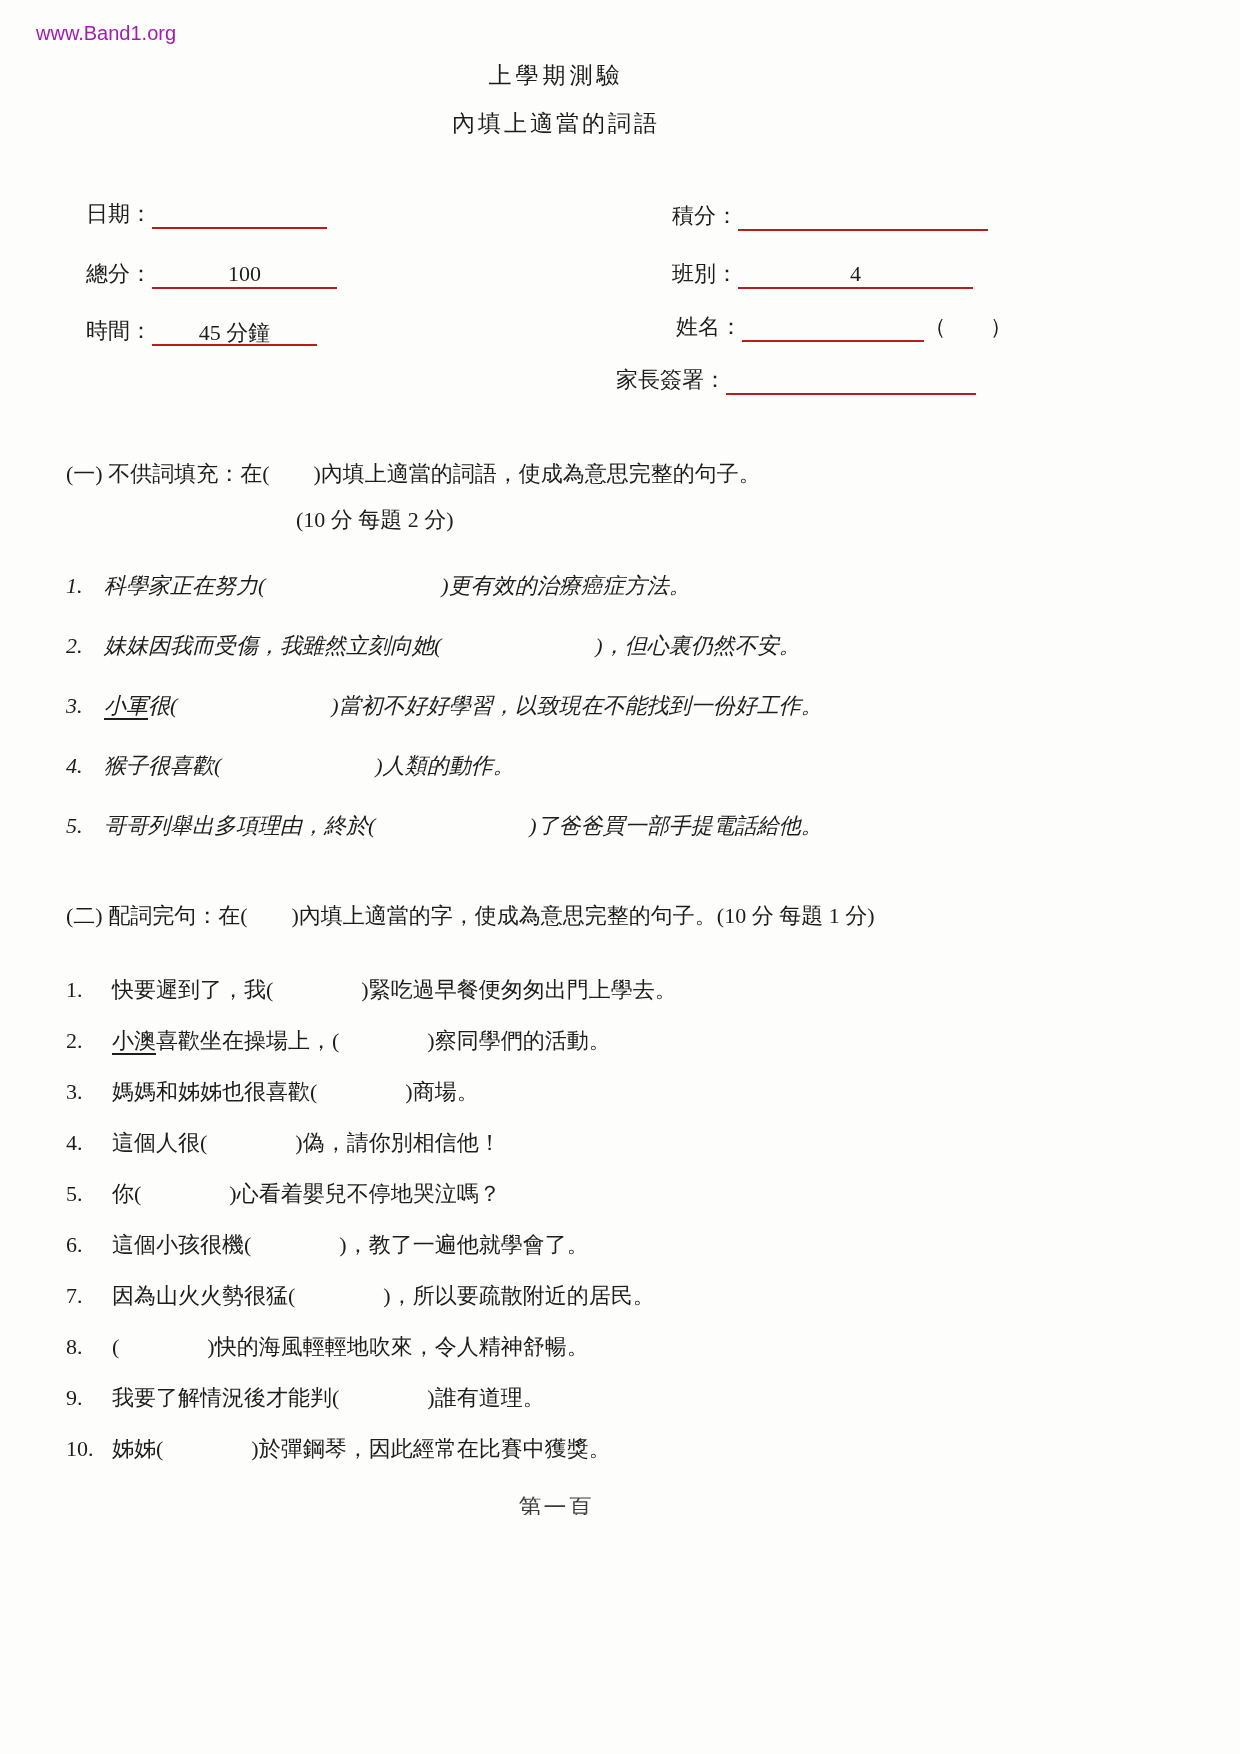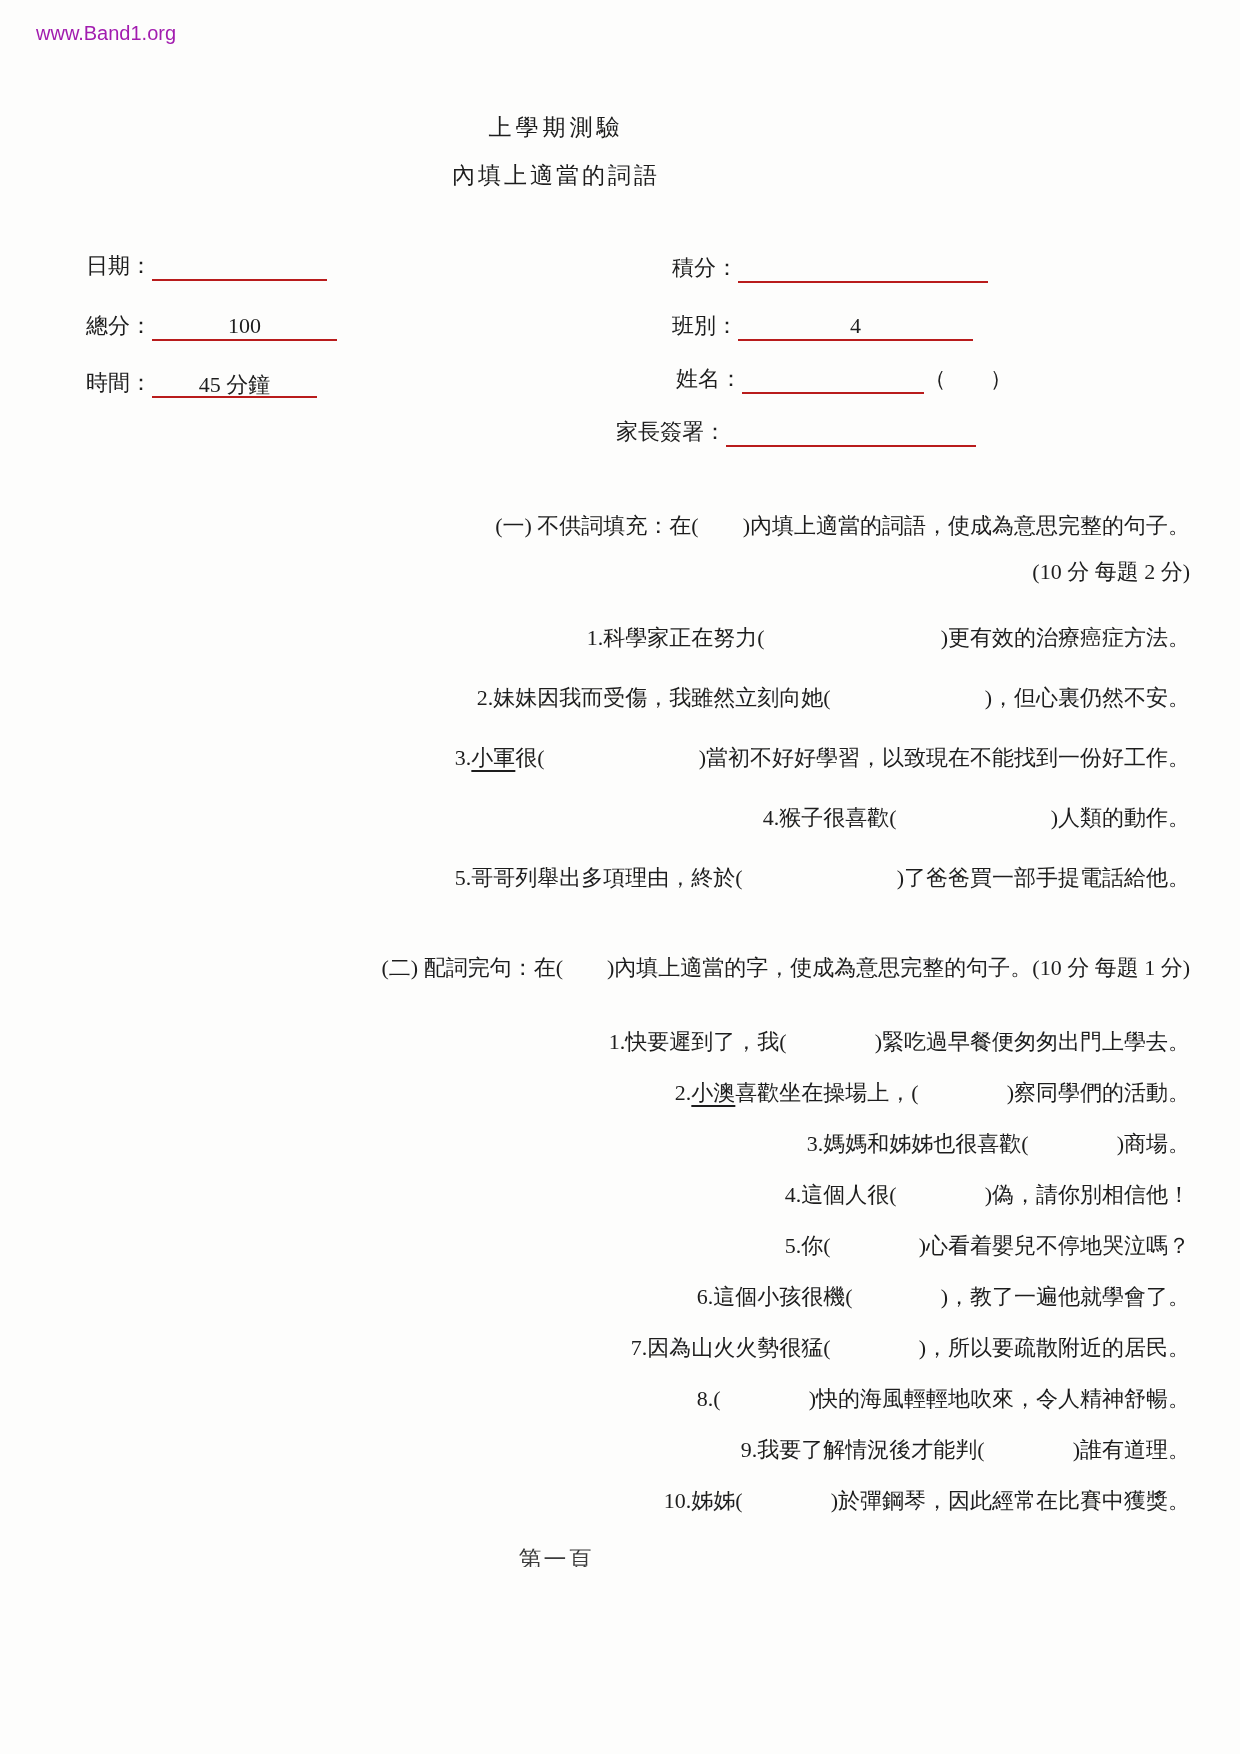--- a/index.html
+++ b/index.html
@@ -9,45 +9,45 @@
     color: #1d1d1d;
     font-family: "Liberation Serif", "DejaVu Serif", serif;
     position: relative;
     overflow: hidden;
   }
   .watermark {
     position: absolute; left: 36px; top: 22px;
     font-family: Liberation Sans, sans-serif;
     font-size: 20px; color: #a21caf;
   }
-  .title-wrap { padding-top: 112px; text-align: center; padding-right: 128px; }
+  .title-wrap { padding-top: 60px; text-align: center; padding-right: 128px; }
   .doc-title { font-size: 23px; letter-spacing: 4px; }
   .doc-subtitle { font-size: 23px; letter-spacing: 3px; margin-top: 17px; }
 
   .form-area { position: relative; height: 252px; margin-top: 32px; font-size: 22px; }
   .frow { position: absolute; white-space: nowrap; }
   .fill-line {
     display: inline-block;
     border-bottom: 2px solid #b91c1c;
     text-align: center;
     height: 26px;
     vertical-align: bottom;
     font-size: 22px;
   }
   .w175 { width: 175px; } .w185 { width: 185px; } .w165 { width: 165px; }
   .w250 { width: 250px; } .w235 { width: 235px; } .w182 { width: 182px; }
 
-  .content { padding: 0 50px 0 66px; font-size: 22px; line-height: 30px; text-align: right; }
+  .content { padding: 0 50px 0 66px; font-size: 22px; line-height: 30px; }
   .sec-head { margin: 0; white-space: nowrap; }
   .sec1-head1 { margin-top: 36px; }
   .sec1-head2 { margin-left: 230px; margin-top: 16px; }
   .sec2-head  { margin-top: 60px; }
 
   .q { margin: 0; white-space: nowrap; }
-  .s1q { margin-top: 30px; }
+  .s1q { margin-top: 30px; font-style: italic; }
   .s1q-first { margin-top: 36px; }
   .s2q { margin-top: 21px; }
   .s2q-first { margin-top: 44px; }
   .qnum { display: inline-block; min-width: 38px; }
   .s2 .qnum { min-width: 46px; }
   .uname { text-decoration: underline; text-underline-offset: 5px; text-decoration-thickness: 1.5px; }
 
   .footer {
     margin-top: 28px;
     text-align: center; padding-right: 128px;

